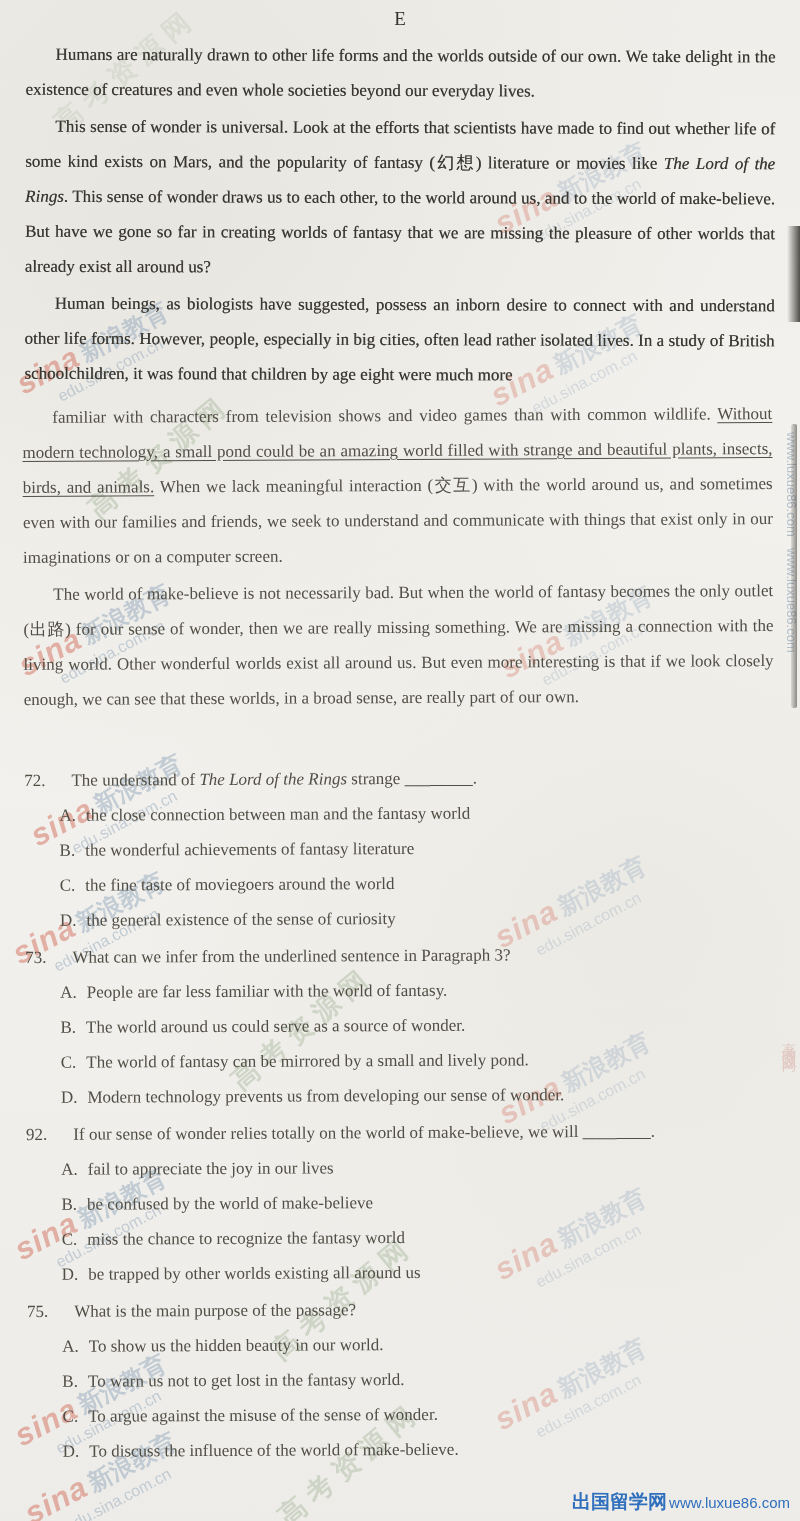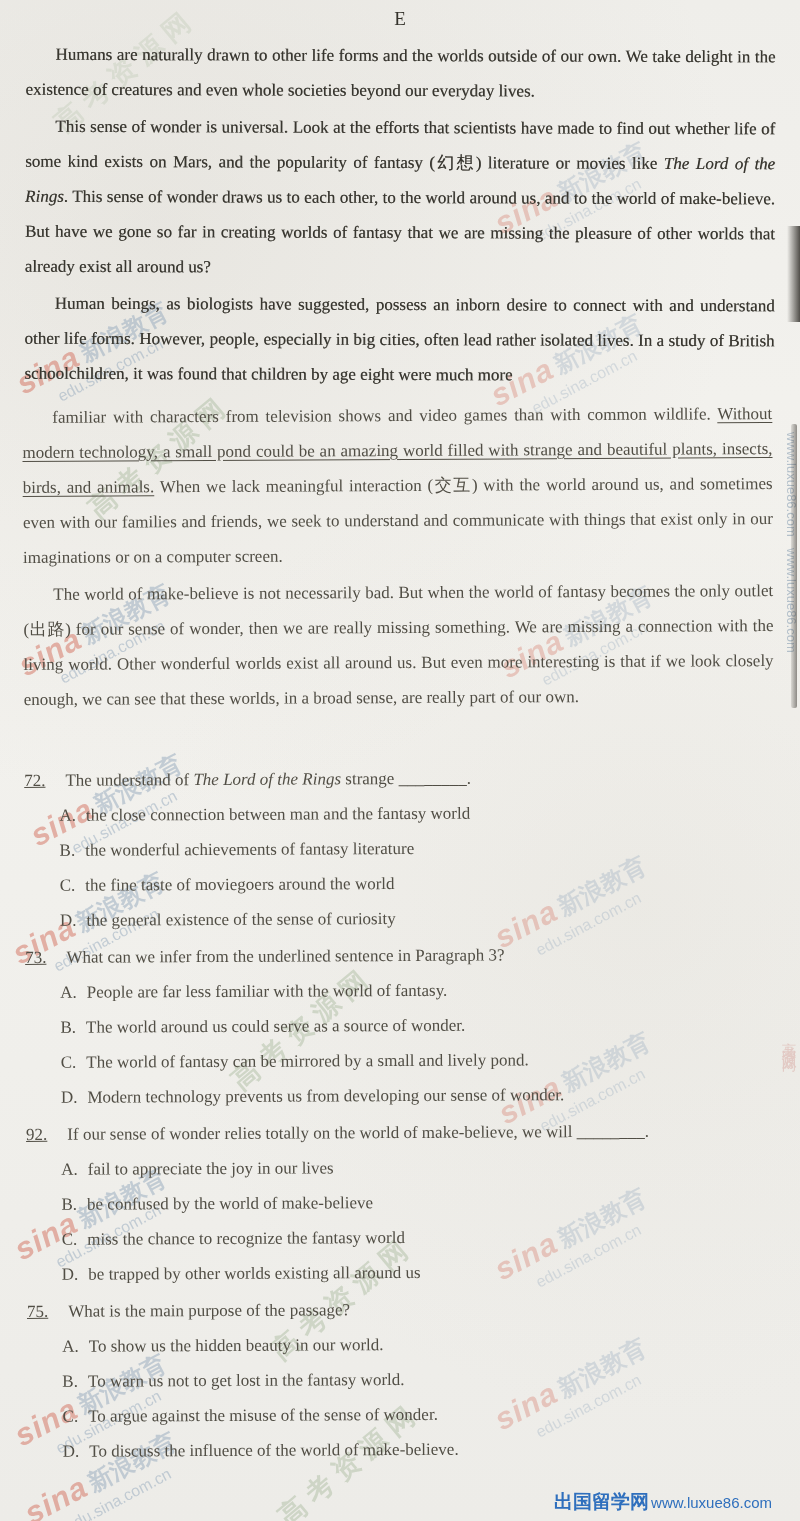--- a/index.html
+++ b/index.html
@@ -38,25 +38,25 @@
   .content { position:relative; z-index:2; margin:0 25px; padding-top:8px; }
   .section-label { text-align:center; font-size:19px; color:#35332c; height:30px; }
   p.para { margin:0 0 2px 0; font-size:17px; line-height:35px; text-align:justify; text-indent:30px; }
   .no-indent { text-indent:0; }
   .upper { color:#38362f; text-shadow:0.3px 0 0 rgba(56,54,47,0.65); transform:rotate(0.2deg); }
   .lower { color:#514e45; transform:rotate(-0.3deg); margin-top:6px; }
   .underlined { text-decoration:underline; text-underline-offset:3px; }
   .questions { margin-top:46px; }
   .question { margin-bottom:2px; }
   .q-stem { font-size:17px; line-height:35px; }
-  .q-num { margin-right:20px;text-decoration:underline; }
+  .q-num { margin-right:26px; }
   .option { font-size:17px; line-height:35px; padding-left:35px; }
   .opt-label { margin-right:10px; }
 
-  .luxue-bottom { position:absolute; right:28px; bottom:6px; z-index:4;
+  .luxue-bottom { position:absolute; right:10px; bottom:6px; z-index:4;
                   color:#2f6fbd; font-family:"Liberation Sans", sans-serif; }
   .luxue-name { font-size:19px; font-weight:bold; }
   .luxue-url { font-size:15px; margin-left:2px; }
 </style>
 </head>
 <body>
 
 <div class="page">
 
   <div class="wm gk xfaint" style="left:38px; top:52px;">高考资源网</div>

